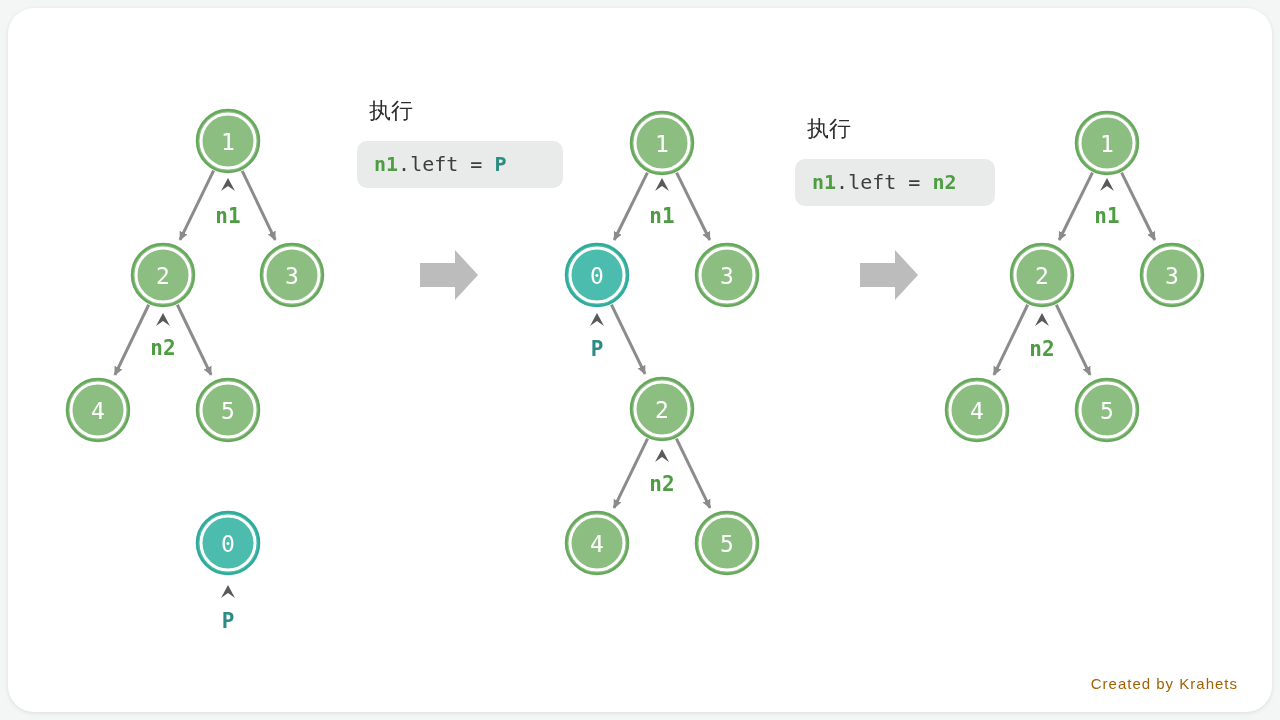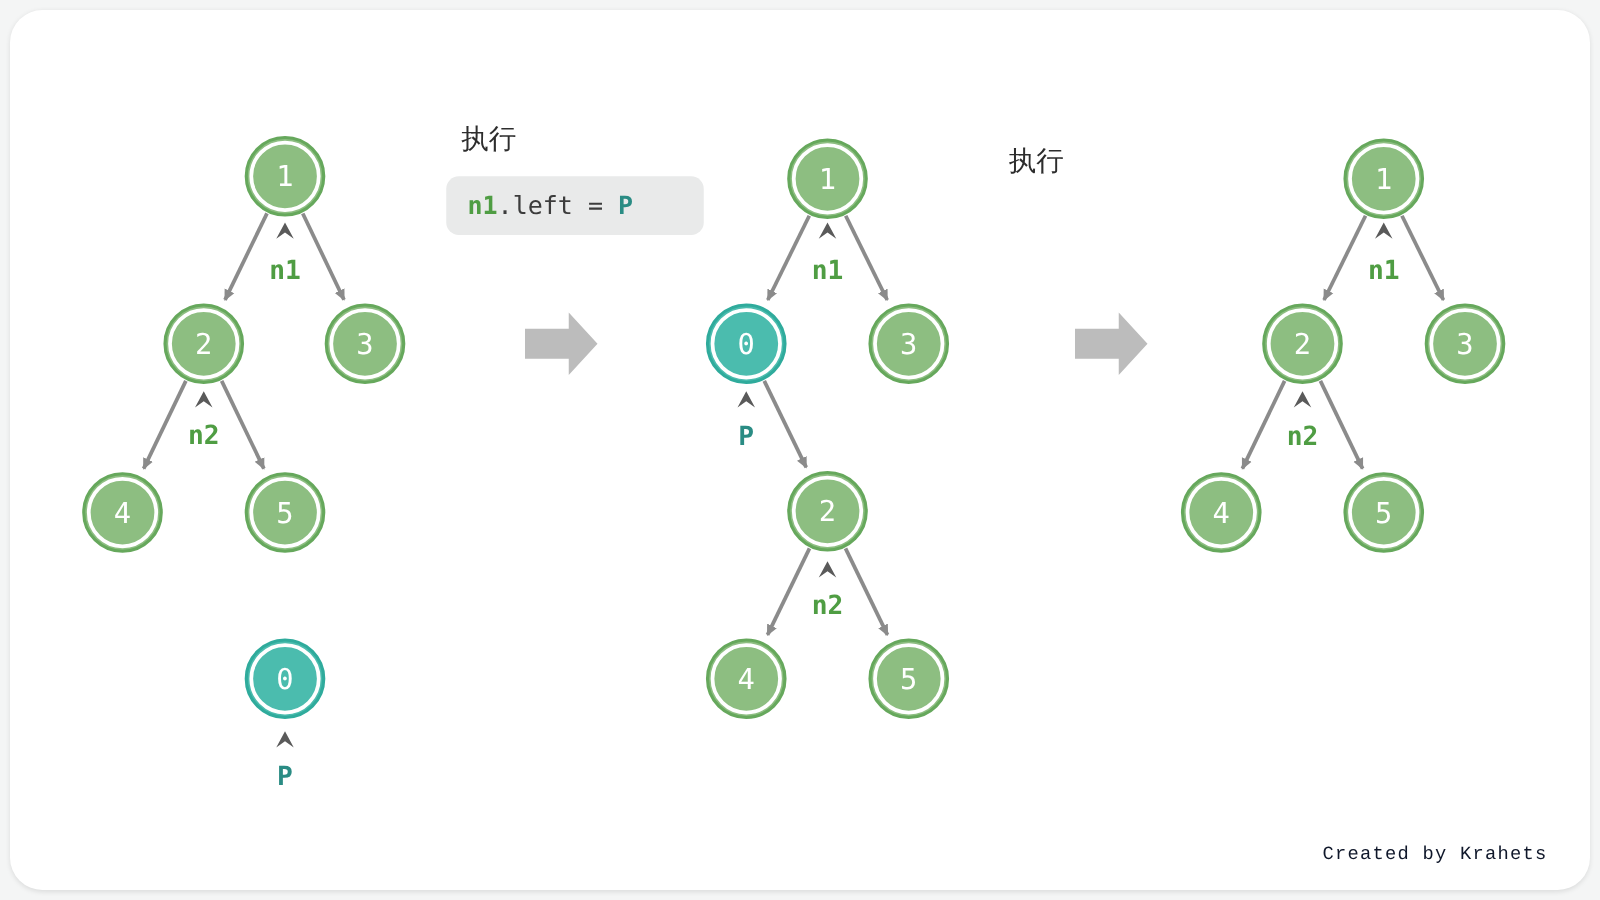--- a/index.html
+++ b/index.html
@@ -9,22 +9,22 @@
   #canvas { position: absolute; left: 0; top: 0; width: 1280px; height: 720px; }
   #code-layer { position: absolute; left: 0; top: 0; width: 1280px; height: 521px; pointer-events: none; }
   .code-group { position: absolute; }
   .code-title { font-size: 22px; color: #2d2d2d; margin: 0 0 15px 12px; font-weight: 500; }
   .code-box { display: inline-block; background: #e9eaea; border-radius: 10px;
               padding: 8px 17px; font-family: "DejaVu Sans Mono", monospace;
               font-size: 20px; line-height: 31px; white-space: pre; }
   .tok-plain { color: #3c3c3c; }
   .tok-green { color: #4f9d43; font-weight: bold; }
   .tok-teal  { color: #2a8c84; font-weight: bold; }
-  .watermark { position: absolute; right: 42px; top: 675px; font-family: Liberation Mono, monospace;
-               font-size: 15px; letter-spacing: 1px; color: #0f172a; }
+  .watermark { position: absolute; right: 42px; top: 675px; font-family: Liberation Sans, sans-serif;
+               font-size: 15px; letter-spacing: 1px; color: #a16207; }
   text { font-family: "DejaVu Sans Mono", monospace; }
   .node-label { fill: #ffffff; font-size: 23px; font-weight: 500; }
   .pointer-label { font-size: 21px; font-weight: bold; }
 </style>
 </head>
 <body>
 
 <div class="card"></div>
 
 <svg id="canvas" viewBox="0 0 1280 720" xmlns="http://www.w3.org/2000/svg">
@@ -154,16 +154,16 @@
       <text x="1042" y="349" text-anchor="middle" dominant-baseline="central" fill="#4f9d43" class="pointer-label">n2</text>
     </g>
   <g id="arrows-layer">
       <path d="M 420 263 h 35 v -13 l 23 25 l -23 25 v -13 h -35 z" fill="#bcbcbc"></path>
       <path d="M 860 263 h 35 v -13 l 23 25 l -23 25 v -13 h -35 z" fill="#bcbcbc"></path>
     </g>
 </svg>
 
 <div id="code-layer">
     <div class="code-group" style="left: 357px; top: 96px;"><div class="code-title">执行</div><div class="code-box" style="min-width: 172px;"><div><span class="tok-green">n1</span><span class="tok-plain">.left = </span><span class="tok-teal">P</span></div></div></div>
-    <div class="code-group" style="left: 795px; top: 114px;"><div class="code-title">执行</div></div>
+    <div class="code-group" style="left: 795px; top: 114px;"><div class="code-title">执行</div><div class="code-box" style="min-width: 166px;"><div><span class="tok-green">n1</span><span class="tok-plain">.left = </span><span class="tok-green">n2</span></div></div></div>
   </div>
 
 <div class="watermark">Created by Krahets</div>
 
 </body></html>

